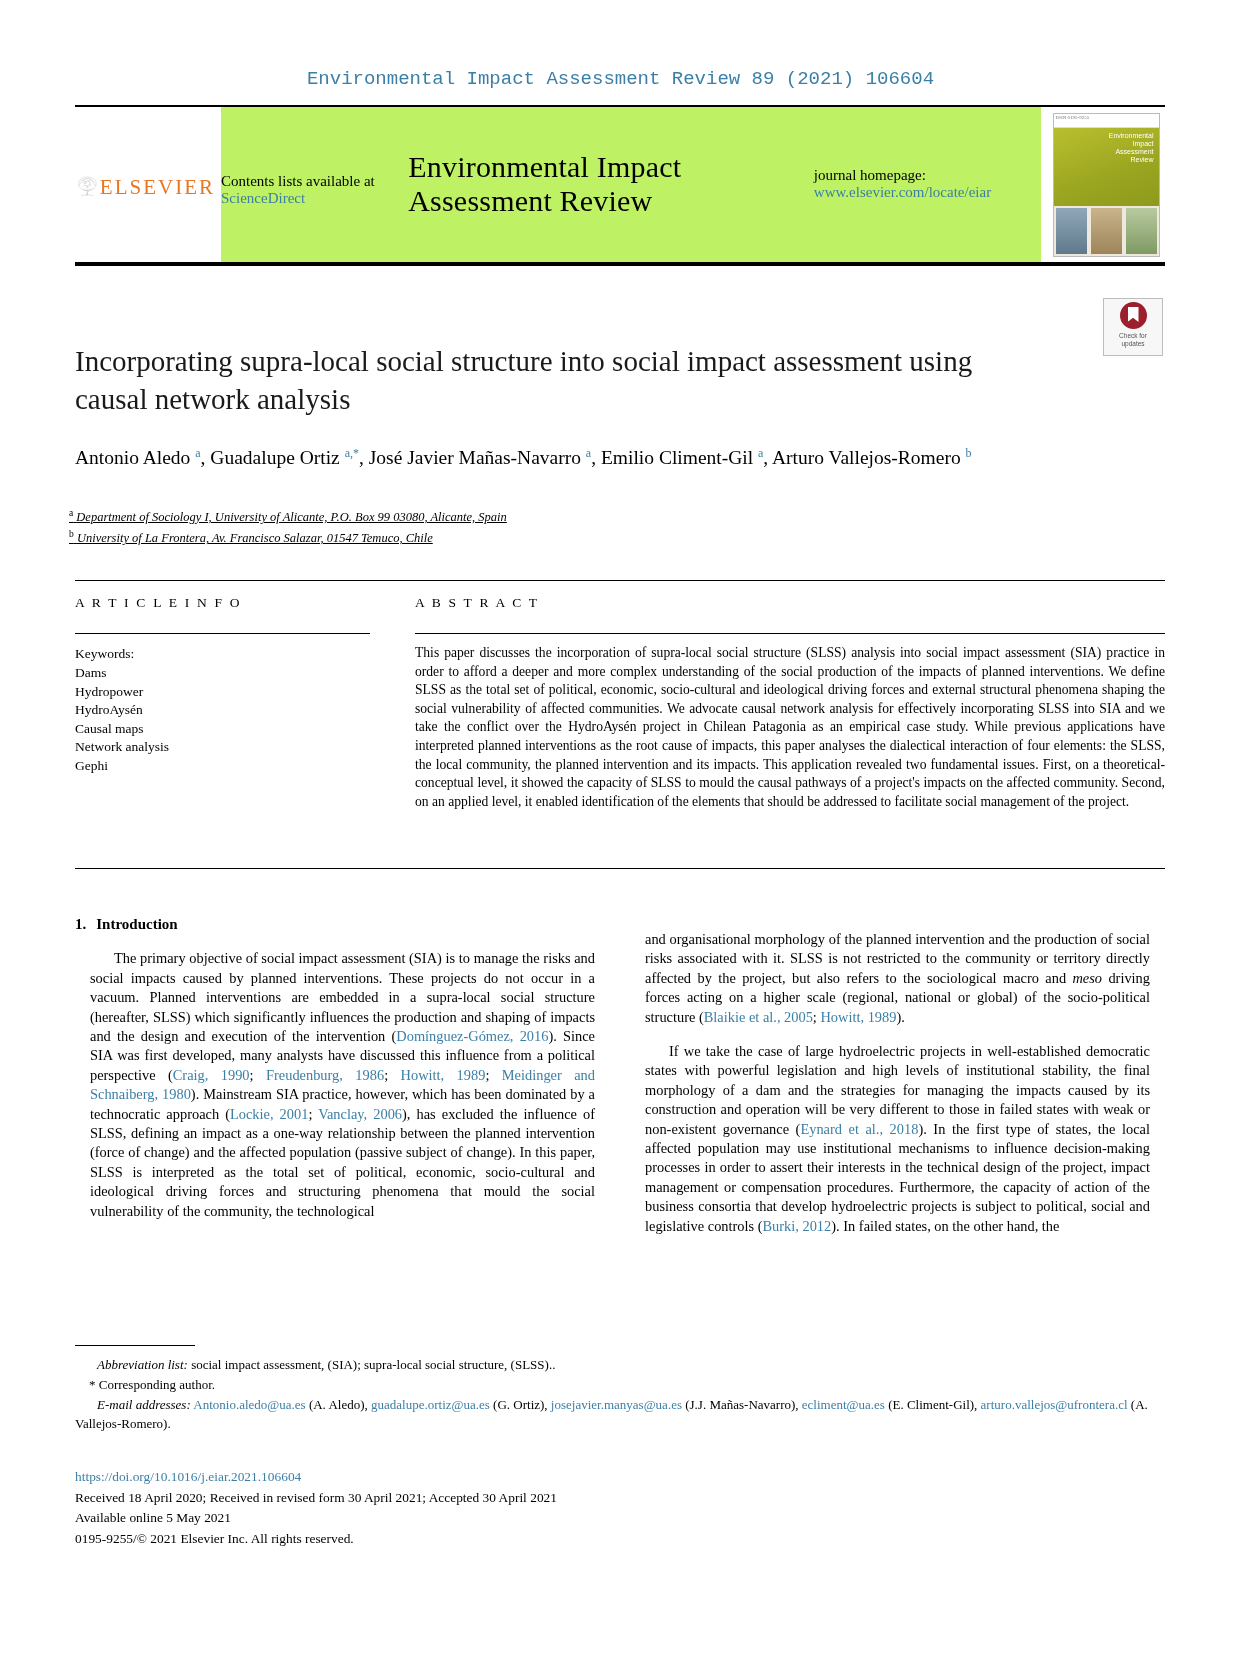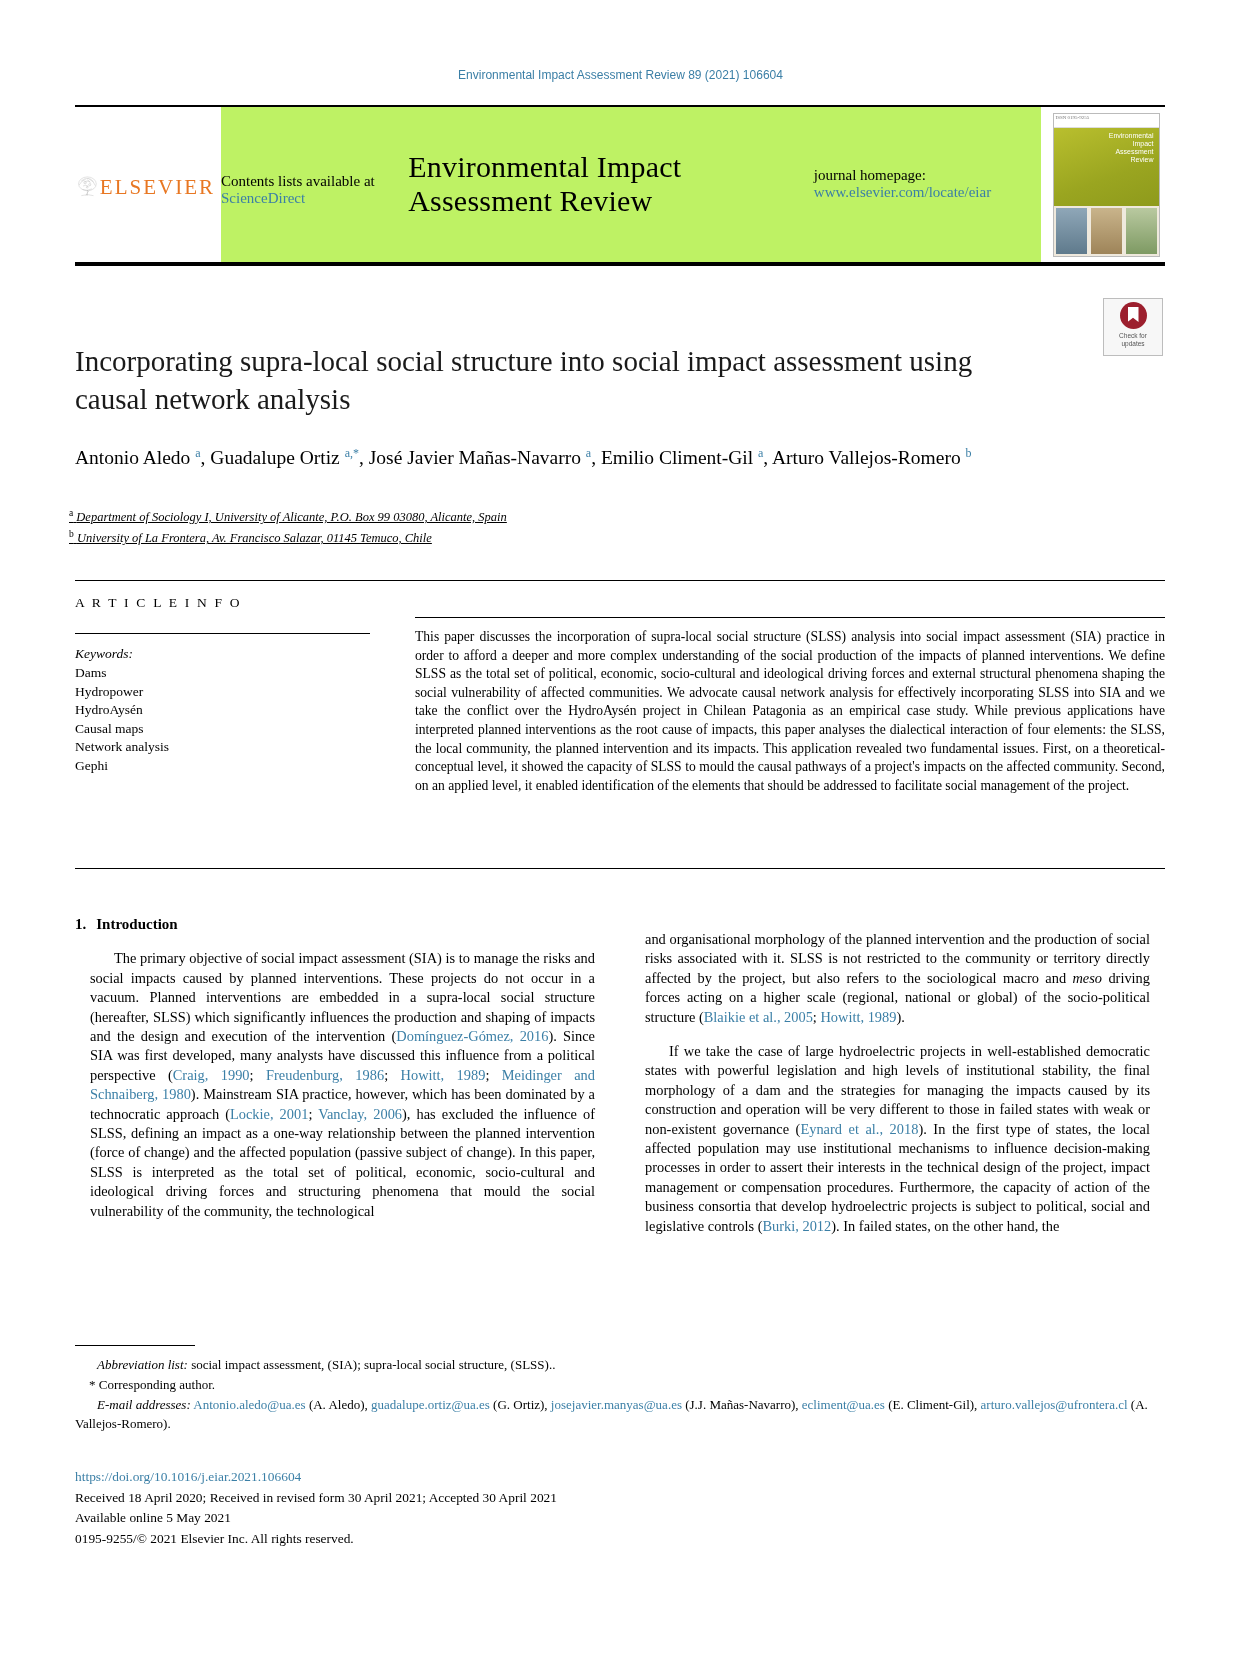--- a/index.html
+++ b/index.html
@@ -24,23 +24,23 @@
   a, .link {
     color: #3b7fa6;
     text-decoration: none;
   }
   
   .running-head {
     position: absolute;
     top: 68px;
     left: 0; right: 0;
     text-align: center;
-    font-size: 12px;
+    font-size: 19px;
     color: #3b7fa6;
-    font-family: Liberation Sans, sans-serif;
+    font-family: Liberation Mono, monospace;
   }
   
   .masthead {
     position: absolute;
     left: 75px;
     top: 105px;
     width: 1090px;
     height: 155px;
     border-top: 2px solid #000;
     display: flex;
@@ -228,21 +228,21 @@
     font-size: 13.5px;
     letter-spacing: 2.2px;
     font-family: "Liberation Serif", serif;
   }
   .info-rule {
     width: 295px;
     height: 1px;
     background: #000;
     margin: 22px 0 12px 0;
   }
-  .kw-title { font-style: italic; font-size: 13.5px; margin-bottom: 2px; }
+  .kw-title { font-size: 13.5px; margin-bottom: 2px; }
   .kw-item { font-size: 13.5px; line-height: 18.5px; }
   .abs-col {
     position: absolute;
     left: 415px;
     top: 595px;
     width: 750px;
   }
   .abs-rule {
     width: 750px;
     height: 1px;
@@ -369,38 +369,39 @@
   </div>
 
   <div class="title">Incorporating supra-local social structure into social impact assessment using causal network analysis</div>
 
   <div class="authors">
     <span>Antonio Aledo <sup>a</sup>, Guadalupe Ortiz <sup>a,</sup><sup>*</sup>, José Javier Mañas-Navarro <sup>a</sup>, Emilio Climent-Gil <sup>a</sup>, Arturo Vallejos-Romero <sup>b</sup></span>
   </div>
 
   <div class="affil">
     <div><sup>a</sup> <span>Department of Sociology I, University of Alicante, P.O. Box 99 03080, Alicante, Spain</span></div>
-    <div><sup>b</sup> <span>University of La Frontera, Av. Francisco Salazar, 01145 Temuco, Chile</span></div>
+    <div><sup>b</sup> <span>University of La Frontera, Av. Francisco Salazar, 01547 Temuco, Chile</span></div>
   </div>
 
   <div class="sep-top"></div>
 
   <div class="info-col">
     <div class="section-head">A R T I C L E   I N F O</div>
     <div class="info-rule"></div>
     <div class="kw-title">Keywords:</div>
     <div class="kw-item">Dams</div>
     <div class="kw-item">Hydropower</div>
     <div class="kw-item">HydroAysén</div>
     <div class="kw-item">Causal maps</div>
     <div class="kw-item">Network analysis</div>
     <div class="kw-item">Gephi</div>
   </div>
 
   <div class="abs-col">
+    <div class="section-head">A B S T R A C T</div>
     <div class="abs-rule"></div>
     <div class="abs-text">This paper discusses the incorporation of supra-local social structure (SLSS) analysis into social impact assessment (SIA) practice in order to afford a deeper and more complex understanding of the social production of the impacts of planned interventions. We define SLSS as the total set of political, economic, socio-cultural and ideological driving forces and external structural phenomena shaping the social vulnerability of affected communities. We advocate causal network analysis for effectively incorporating SLSS into SIA and we take the conflict over the HydroAysén project in Chilean Patagonia as an empirical case study. While previous applications have interpreted planned interventions as the root cause of impacts, this paper analyses the dialectical interaction of four elements: the SLSS, the local community, the planned intervention and its impacts. This application revealed two fundamental issues. First, on a theoretical-conceptual level, it showed the capacity of SLSS to mould the causal pathways of a project's impacts on the affected community. Second, on an applied level, it enabled identification of the elements that should be addressed to facilitate social management of the project.</div>
   </div>
 
   <div class="sep-bottom"></div>
 
   <div class="body-col col-left">
     <div class="sec-title">
       <span class="num">1.</span><span>Introduction</span>
     </div>

